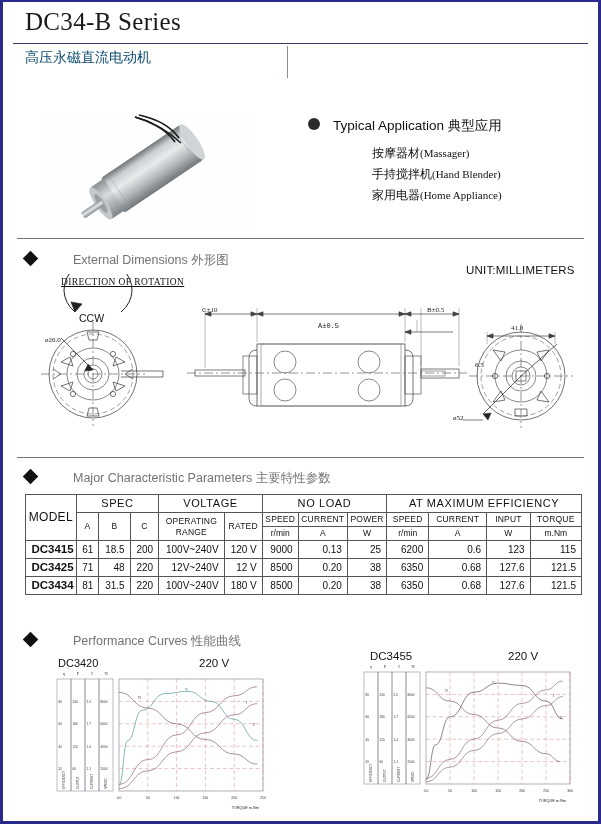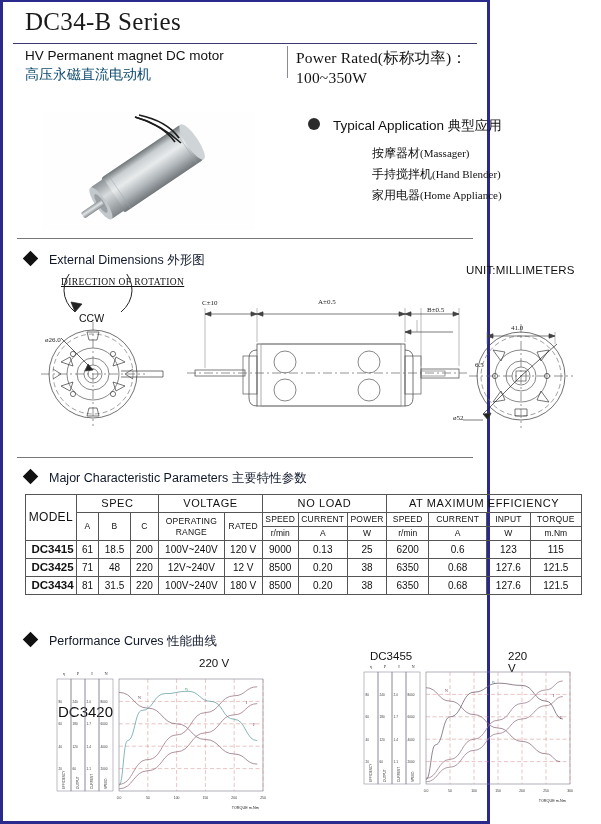--- a/index.html
+++ b/index.html
@@ -5,21 +5,21 @@
   html,body{margin:0;padding:0;}
   body{
     width:601px;height:824px;
     background:#ffffff;
     font-family:"Liberation Sans", sans-serif;
     color:#111;
     overflow:hidden;
   }
   .page{
     position:relative;
-    width:490px;height:824px;
+    width:601px;height:824px;
     box-sizing:border-box;
     border-left:3px solid #2a2a8c;
     border-right:3px solid #2a2a8c;
     border-top:2px solid #2a2a8c;
     border-bottom:3px solid #2a2a8c;
     background:#fff;
   }
   
   .title{
     position:absolute;left:22px;top:6px;
@@ -46,21 +46,21 @@
   }
   
   .diamond{
     position:absolute;width:11px;height:11px;background:#111;
     transform:rotate(45deg);
   }
   .circ{
     position:absolute;width:12px;height:12px;border-radius:50%;background:#2b2b2b;
   }
   .sect-label{
-    position:absolute;font-size:12.5px;color:#0f172a;white-space:nowrap;
+    position:absolute;font-size:12.5px;color:#737373;white-space:nowrap;margin-left:24px;
   }
   .sect-label .cn{font-family:"DejaVu Sans",sans-serif;}
   
   .app-title{
     position:absolute;left:330px;top:115px;font-size:13.5px;white-space:nowrap;
   }
   .app-title .cn{font-family:"DejaVu Sans",sans-serif;}
   .app-list{
     position:absolute;left:352px;top:141px;
   }
@@ -106,43 +106,41 @@
     text-align:center;
     padding:1px 2px;
     font-weight:normal;
     line-height:11px;
   }
   table.params .grp{font-size:11px;letter-spacing:.6px;padding:3px 19px;}
   table.params .model-h{font-size:12px;letter-spacing:.3px;}
   table.params td.model{font-size:11.5px;text-align:right;font-weight:bold;}
   table.params .sub{font-size:8.5px;letter-spacing:.2px;}
   table.params .unit{font-size:8.5px;}
-  table.params td.val{font-size:10px;padding:3px 5px;}
-  
-  .pc-head{position:absolute;left:55px;top:655px;font-size:15px;margin-top:46px;}
+  table.params td.val{font-size:10px;padding:3px 5px;text-align:right;}
+  
+  .pc-head{position:absolute;left:55px;top:655px;font-size:11px;}
   .pc-head2{position:absolute;left:196px;top:655px;font-size:11.5px;}
   .pc-head3{position:absolute;left:367px;top:648px;font-size:11.5px;}
   .pc-head4{position:absolute;left:505px;top:648px;font-size:11.5px;}
   .chart{position:absolute;}
   svg{display:block;}
 </style>
 </head>
 <body>
 
 <div class="page">
 
   <div class="title">DC34-B Series</div>
   <div class="hdr-rule"></div>
 
   <div class="hdr-left">
-    <div class="en">HV Permanent magnet DC motor</div>
     <div class="cn">高压永磁直流电动机</div>
   </div>
   <div class="hdr-div"></div>
-  <div class="hdr-right">Power Rated(标称功率)：100~350W</div>
 
   <div class="photo">
     <svg width="212" height="118" viewBox="0 0 212 118">
       <defs>
         <linearGradient id="bodyg" x1="0" y1="0" x2="0" y2="1">
           <stop offset="0%" stop-color="#6f7477"></stop>
           <stop offset="18%" stop-color="#c9ced1"></stop>
           <stop offset="42%" stop-color="#e8ebec"></stop>
           <stop offset="70%" stop-color="#b3b9bc"></stop>
           <stop offset="100%" stop-color="#70767a"></stop>
@@ -310,22 +308,22 @@
         <line x1="538" y1="58" x2="538" y2="70" stroke="#777" stroke-width="0.5"></line>
 
         <line x1="466" y1="140" x2="504" y2="102" stroke="#222"></line>
         <path d="M466 140 l 8 -1 l -3 7 z" fill="#222"></path>
         <line x1="540" y1="70" x2="504" y2="102" stroke="#222"></line>
         <line x1="446" y1="146" x2="466" y2="146" stroke="#444"></line>
       </g>
     </svg>
   </div>
 
-  <div class="dimlbl" style="left:199px;top:297px;">C±10</div>
-  <div class="dimlbl" style="left:315px;top:296px;">A±0.5</div>
+  <div class="dimlbl" style="left:199px;top:304px;">C±10</div>
+  <div class="dimlbl" style="left:315px;top:320px;font-family:Liberation Mono, monospace;">A±0.5</div>
   <div class="dimlbl" style="left:424px;top:304px;">B±0.5</div>
   <div class="dimlbl" style="left:472px;top:323px;margin-top:36px;">6.5</div>
   <div class="dimlbl" style="left:42px;top:334px;">ø26.0</div>
   <div class="dimlbl" style="left:508px;top:322px;">41.0</div>
   <div class="dimlbl" style="left:450px;top:412px;">ø52</div>
 
   <div class="rule" style="top:455px;"></div>
 
   <div class="diamond" style="left:22px;top:469px;"></div>
   <div class="sect-label" style="left:46px;top:468px;">

